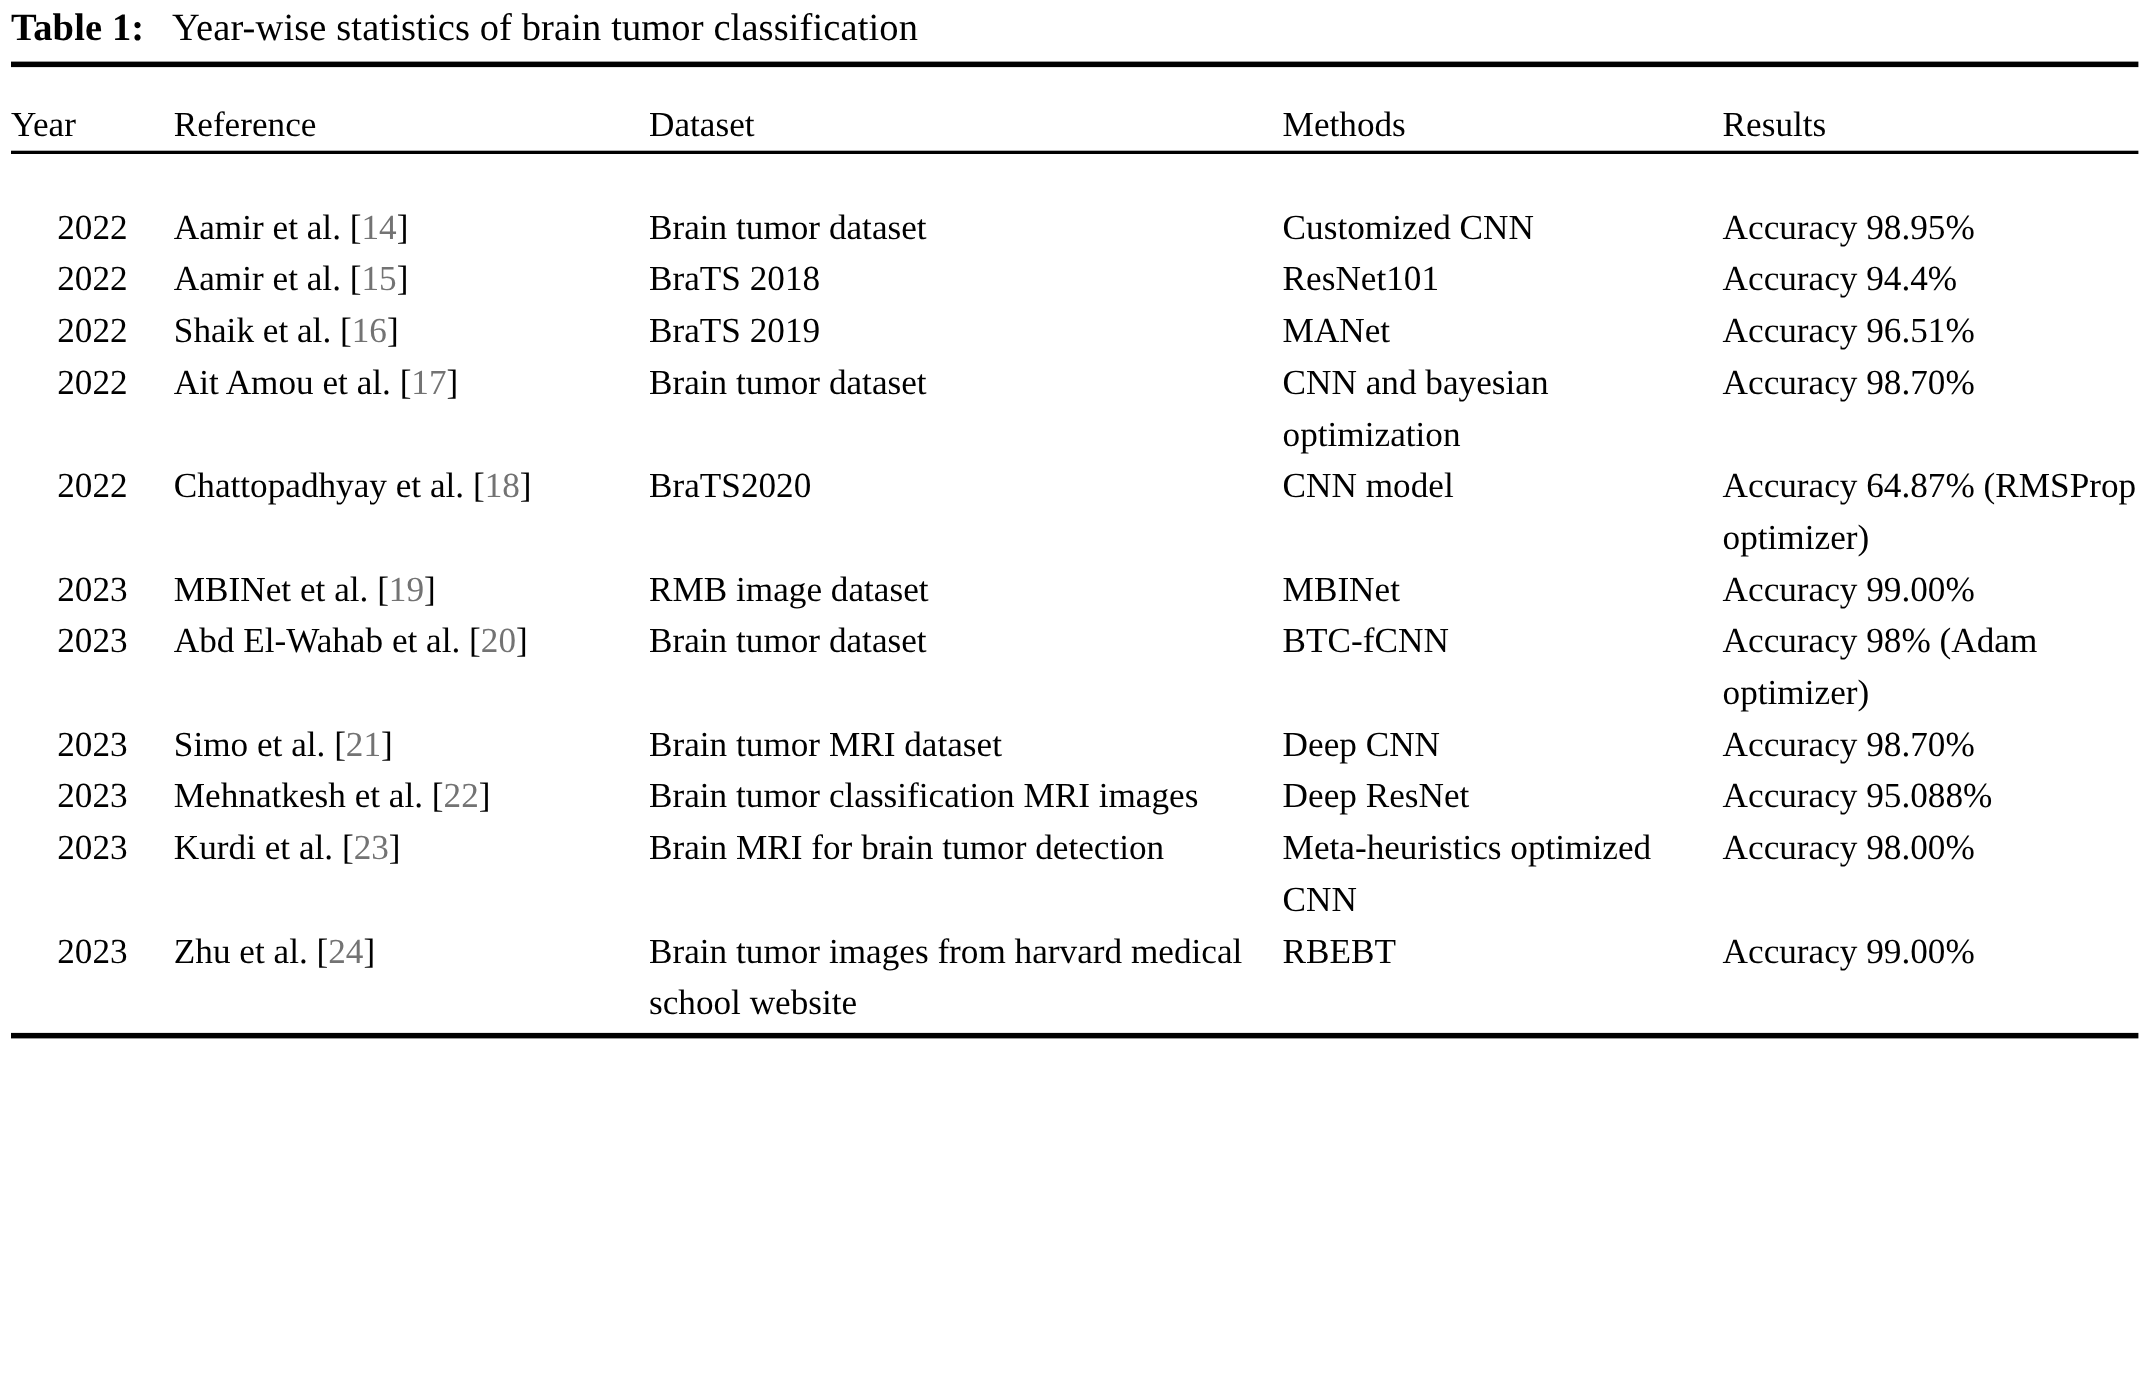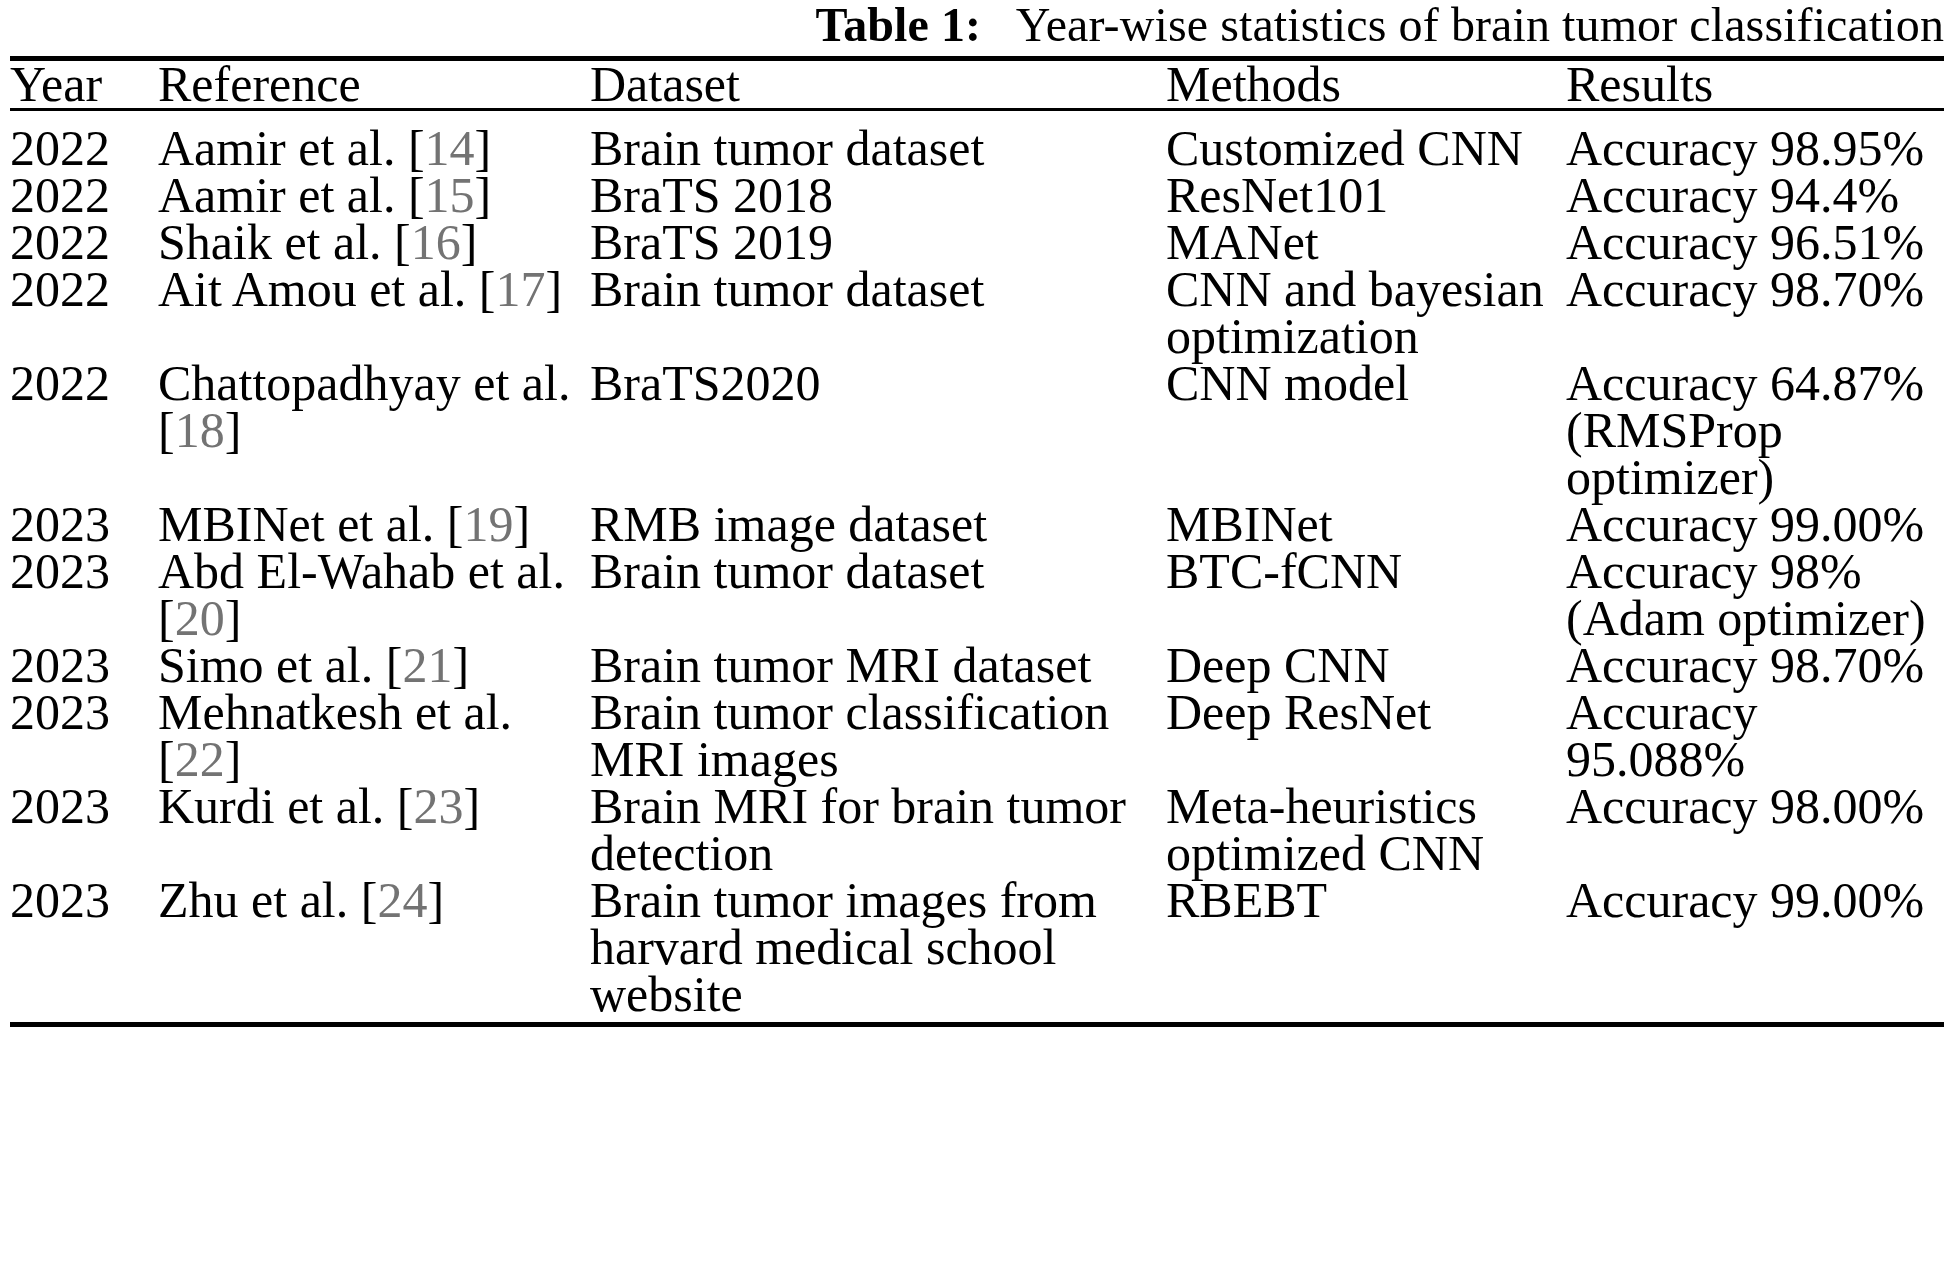--- a/index.html
+++ b/index.html
@@ -18,22 +18,22 @@
   .page {
     position: relative;
     width: 1954px;
     height: 1262px;
     box-sizing: border-box;
     padding: 0 10px;
   }
 
   
   .caption {
-    text-align: right;
-    font-size: 48px;
+    text-align: left;
+    font-size: 35px;
     line-height: 46px;
     padding-top: 2px;
     padding-bottom: 8px;
     white-space: nowrap;
     letter-spacing: 0.1px;
   }
   .caption .cap-label {
     font-weight: bold;
   }
   .caption .cap-text {
@@ -53,22 +53,23 @@
   .rule-bottom {
     height: 0;
     border-top: 5px solid #000;
     margin-top: 4px;
   }
 
   
   table.tbl {
     width: 100%;
     border-collapse: collapse;
-    font-size: 50px;
+    font-size: 32px;
     line-height: 47px;
+    margin-top: 29px;
   }
   table.tbl th,
   table.tbl td {
     vertical-align: top;
     text-align: left;
     font-weight: normal;
     padding: 0;
   }
   
   col.c-year   { width: 148px; }
@@ -83,21 +84,21 @@
     white-space: nowrap;
   }
   tbody td {
     padding-top: 3px;
     padding-bottom: 3px;
     padding-right: 12px;
   }
   tbody tr:first-child td {
     padding-top: 14px;
   }
-  tbody td.year { white-space: nowrap; }
+  tbody td.year { white-space: nowrap; text-align: center; }
   tbody td.ref  { white-space: normal; }
 
   .cite {
     color: #737373;
   }
   .brk { color: #000000; }
 
   .nowrap { white-space: nowrap; }
 </style>
 </head>

